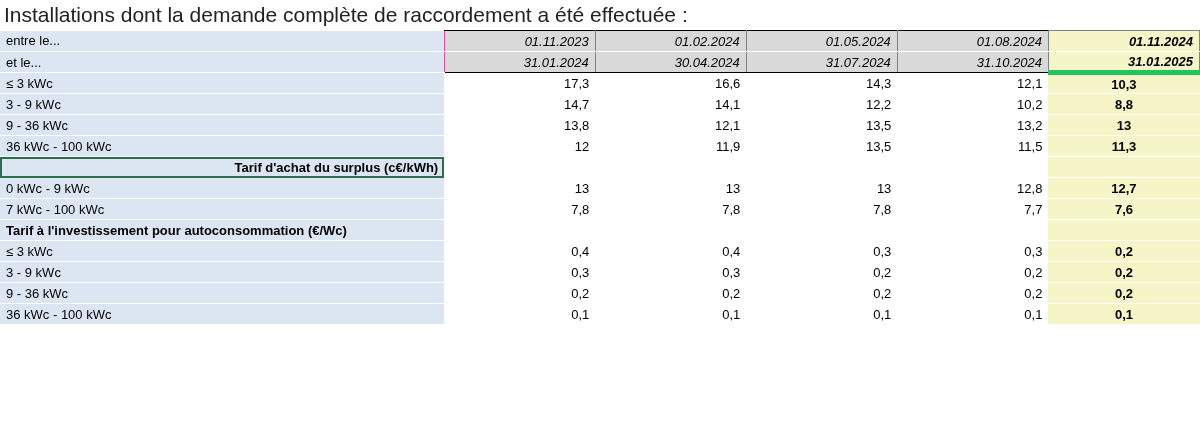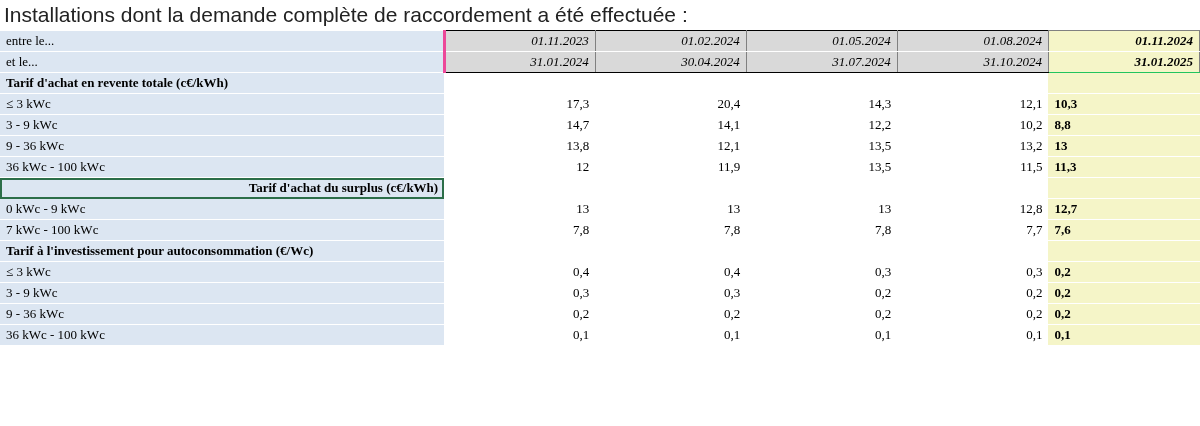--- a/index.html
+++ b/index.html
@@ -30,21 +30,20 @@
     font-size: 21px;
     line-height: 24px;
     color: #222222;
     white-space: nowrap;
   }
   table.grid {
     border-collapse: collapse;
     table-layout: fixed;
     width: 1200px;
     font-size: 13px;
-    font-family: Liberation Serif, serif;
   }
   table.grid td {
     height: 21px;
     padding: 0 6px;
     box-sizing: border-box;
     white-space: nowrap;
     overflow: hidden;
     border-bottom: 1px solid #ffffff;
   }
   col.c-label { width: 444px; }
@@ -64,45 +63,45 @@
     text-align: right;
   }
   
   tr.period td.numcell {
     background: #d9d9d9;
     font-style: italic;
     text-align: right;
     border-right: 1px solid #808080;
   }
   tr.period td.firstnum {
-    border-left: 3px solid #ec4899;
+    border-left: 1px solid #ec4899;
     padding-left: 22px;
   }
   tr.period-top td.numcell {
     border-top: 1px solid #000000;
   }
   tr.period-bottom td.numcell {
     border-bottom: 1px solid #000000;
   }
   tr.period td.lastcol {
     background: #f5f5c8;
     font-weight: bold;
     font-style: italic;
     border-right: 1px solid #808080;
     border-left: 1px solid #808080;
     padding-left: 25px;
   }
   tr.period-top td.lastcol { border-top: 1px solid #808080; }
-  tr.period-bottom td.lastcol { border-bottom: 1px solid #22c55e; }
+  tr.period-bottom td.lastcol { border-bottom: 5px solid #22c55e; }
 
   
   td.lastcol {
     background: #f5f5c8 !important;
     font-weight: bold;
-    text-align: left;
+    text-align: center;
   }
   tr.section td.lastcol,
   tr.blank td.lastcol {
     background: #f5f5c8 !important;
   }
   tr.section td.label {
     font-weight: bold;
     background: #dce6f2;
   }
   tr.section td.numcell {
@@ -162,32 +161,24 @@
 
       <tr class="band period period-bottom">
         <td class="label">et le...</td>
         <td class="numcell firstnum">31.01.2024</td>
         <td class="numcell">30.04.2024</td>
         <td class="numcell">31.07.2024</td>
         <td class="numcell">31.10.2024</td>
         <td class="numcell lastcol">31.01.2025</td>
       </tr>
 
-      <tr class="section">
-        <td class="label">Tarif d'achat en revente totale (c€/kWh)</td>
-        <td class="numcell"></td>
-        <td class="numcell"></td>
-        <td class="numcell"></td>
-        <td class="numcell"></td>
-        <td class="numcell lastcol"></td>
-      </tr>
       <tr class="data">
         <td class="label">≤ 3 kWc</td>
         <td class="numcell">17,3</td>
-        <td class="numcell">20,4</td>
+        <td class="numcell">16,6</td>
         <td class="numcell">14,3</td>
         <td class="numcell">12,1</td>
         <td class="numcell lastcol">10,3</td>
       </tr>
       <tr class="data">
         <td class="label">3  - 9 kWc</td>
         <td class="numcell">14,7</td>
         <td class="numcell">14,1</td>
         <td class="numcell">12,2</td>
         <td class="numcell">10,2</td>

